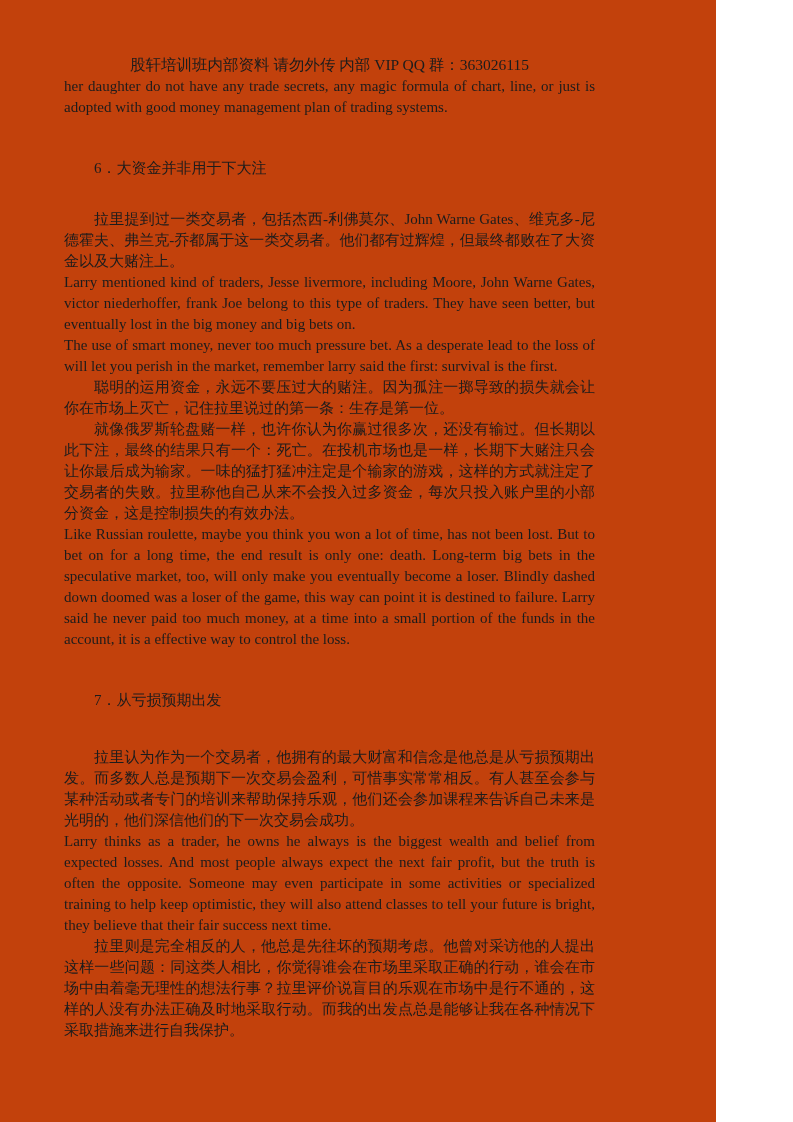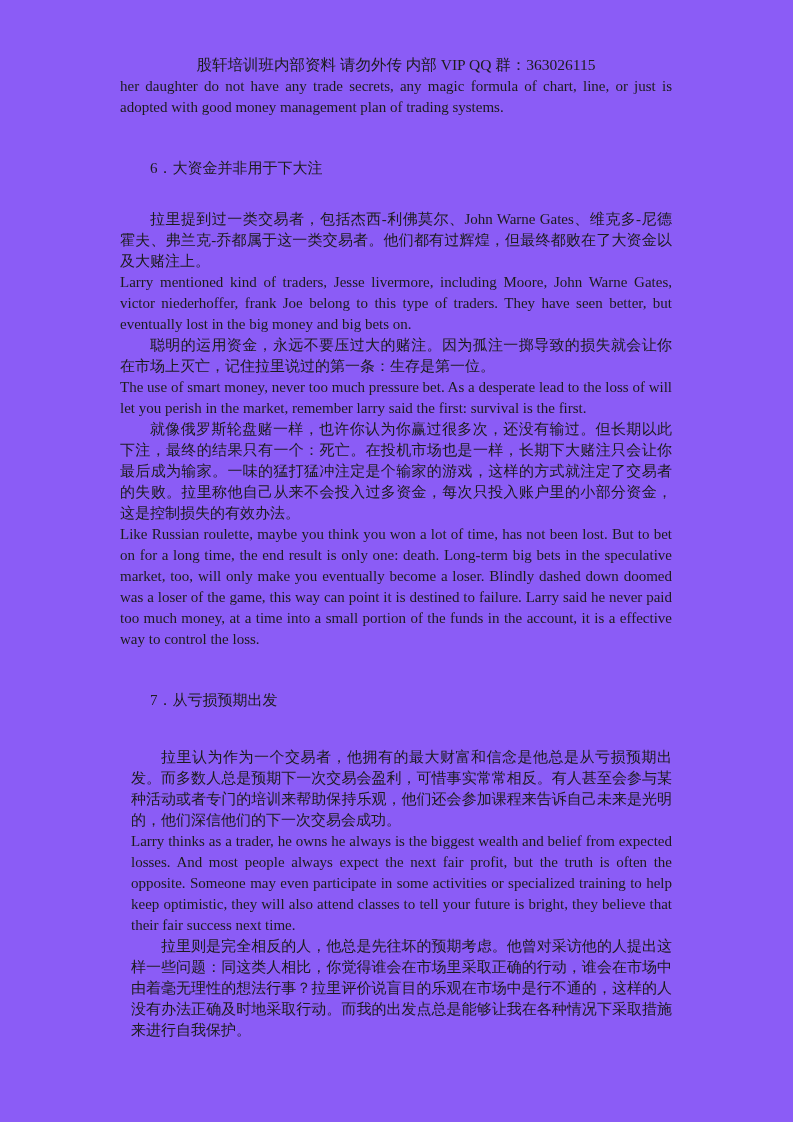--- a/index.html
+++ b/index.html
@@ -8,65 +8,65 @@
     background: #ffffff;
   }
   body {
     width: 793px;
     height: 1122px;
     font-family: "Liberation Serif", "DejaVu Serif", serif;
     color: #1c1c1c;
   }
   .page {
     box-sizing: border-box;
-    width: 793px;
+    width: 716px;
     height: 1122px;
-    padding: 54px 121px 0 120px;
+    padding: 54px 121px 0 64px;
     overflow: hidden;
-    background: #8b5cf6;
+    background: #c2410c;
   }
   .header {
     text-align: center;
     font-size: 15.5px;
     line-height: 22px;
     white-space: nowrap;
   }
   p.para {
     margin: 0;
     font-size: 15px;
     line-height: 21px;
     text-align: justify;
   }
   p.cn {
     text-indent: 2em;
   }
   .intro      { margin-top: 20px; }
   .sec-head   { margin-top: 40px; }
   .sec-body   { margin-top: 30px; }
   .sec-head-7 { }
-  .sec-body-7 { margin-top: 36px; margin-left: 11px; }
+  .sec-body-7 { margin-top: 36px; }
 </style>
 </head>
 <body>
 
 <div class="page">
 
   <div class="header">股轩培训班内部资料 请勿外传 内部 VIP QQ 群：363026115</div>
 
   <p class="para en intro">her daughter do not have any trade secrets, any magic formula of chart, line, or just is adopted with good money management plan of trading systems.</p>
 
   <div class="sec-head">
     <p class="para cn">6．大资金并非用于下大注</p>
   </div>
 
   <div class="sec-body">
     <p class="para cn">拉里提到过一类交易者，包括杰西-利佛莫尔、John Warne Gates、维克多-尼德霍夫、弗兰克-乔都属于这一类交易者。他们都有过辉煌，但最终都败在了大资金以及大赌注上。</p>
     <p class="para en">Larry mentioned kind of traders, Jesse livermore, including Moore, John Warne Gates, victor niederhoffer, frank Joe belong to this type of traders. They have seen better, but eventually lost in the big money and big bets on.</p>
+    <p class="para en">The use of smart money, never too much pressure bet. As a desperate lead to the loss of will let you perish in the market, remember larry said the first: survival is the first.</p>
     <p class="para cn">聪明的运用资金，永远不要压过大的赌注。因为孤注一掷导致的损失就会让你在市场上灭亡，记住拉里说过的第一条：生存是第一位。</p>
-    <p class="para en">The use of smart money, never too much pressure bet. As a desperate lead to the loss of will let you perish in the market, remember larry said the first: survival is the first.</p>
     <p class="para cn">就像俄罗斯轮盘赌一样，也许你认为你赢过很多次，还没有输过。但长期以此下注，最终的结果只有一个：死亡。在投机市场也是一样，长期下大赌注只会让你最后成为输家。一味的猛打猛冲注定是个输家的游戏，这样的方式就注定了交易者的失败。拉里称他自己从来不会投入过多资金，每次只投入账户里的小部分资金，这是控制损失的有效办法。</p>
     <p class="para en">Like Russian roulette, maybe you think you won a lot of time, has not been lost. But to bet on for a long time, the end result is only one: death. Long-term big bets in the speculative market, too, will only make you eventually become a loser. Blindly dashed down doomed was a loser of the game, this way can point it is destined to failure. Larry said he never paid too much money, at a time into a small portion of the funds in the account, it is a effective way to control the loss.</p>
   </div>
 
   <div class="sec-head sec-head-7">
     <p class="para cn">7．从亏损预期出发</p>
   </div>
 
   <div class="sec-body sec-body-7">
     <p class="para cn">拉里认为作为一个交易者，他拥有的最大财富和信念是他总是从亏损预期出发。而多数人总是预期下一次交易会盈利，可惜事实常常相反。有人甚至会参与某种活动或者专门的培训来帮助保持乐观，他们还会参加课程来告诉自己未来是光明的，他们深信他们的下一次交易会成功。</p>

